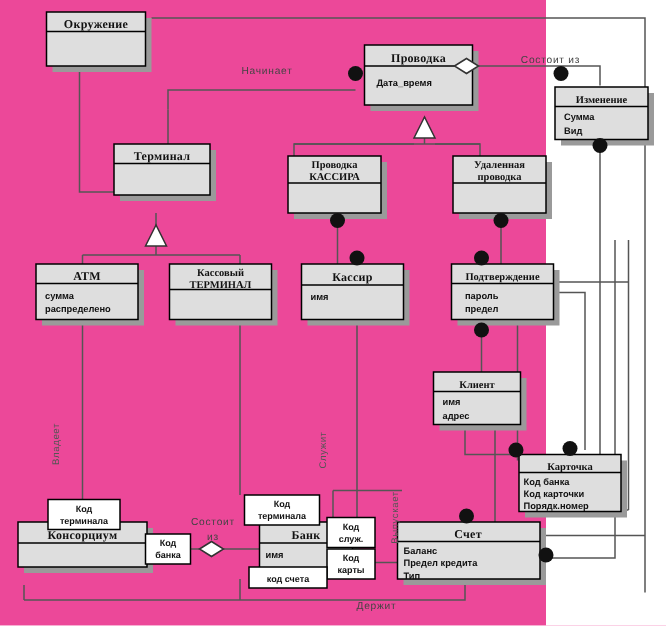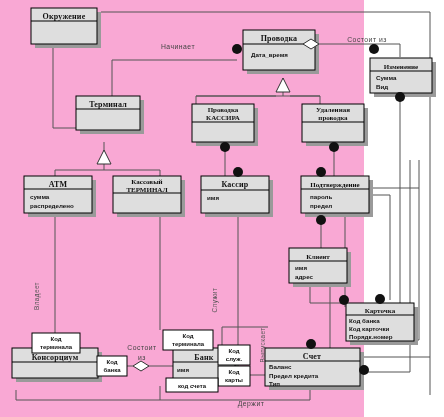--- a/index.html
+++ b/index.html
@@ -1,21 +1,21 @@
 <!DOCTYPE html>
 <html><head>
 <meta charset="utf-8">
 <style>
   html,body{margin:0;padding:0;background:#ffffff;}
   body{
     width:444px;height:417px;
     font-family:"Liberation Sans", sans-serif;
     overflow:hidden;
   }
-  #diagram-root{position:relative;width:364px;height:417px;background:#f9a8d4;}
+  #diagram-root{position:relative;width:364px;height:417px;background:#ec4899;}
   svg{display:block;}
   .cls-box-fill{fill:#dedede;stroke:#000000;stroke-width:1;}
   .cls-box-shadow{fill:#9a9a9a;stroke:none;}
   .cls-sep{stroke:#000000;stroke-width:1;}
   .conn{stroke:#555555;stroke-width:1;fill:none;}
   .dot{fill:#111111;}
   .diamond{fill:#ffffff;stroke:#333333;stroke-width:1;}
   .tri{fill:#ffffff;stroke:#333333;stroke-width:1;}
   .t-title{
     font-family:"Liberation Serif", serif;

